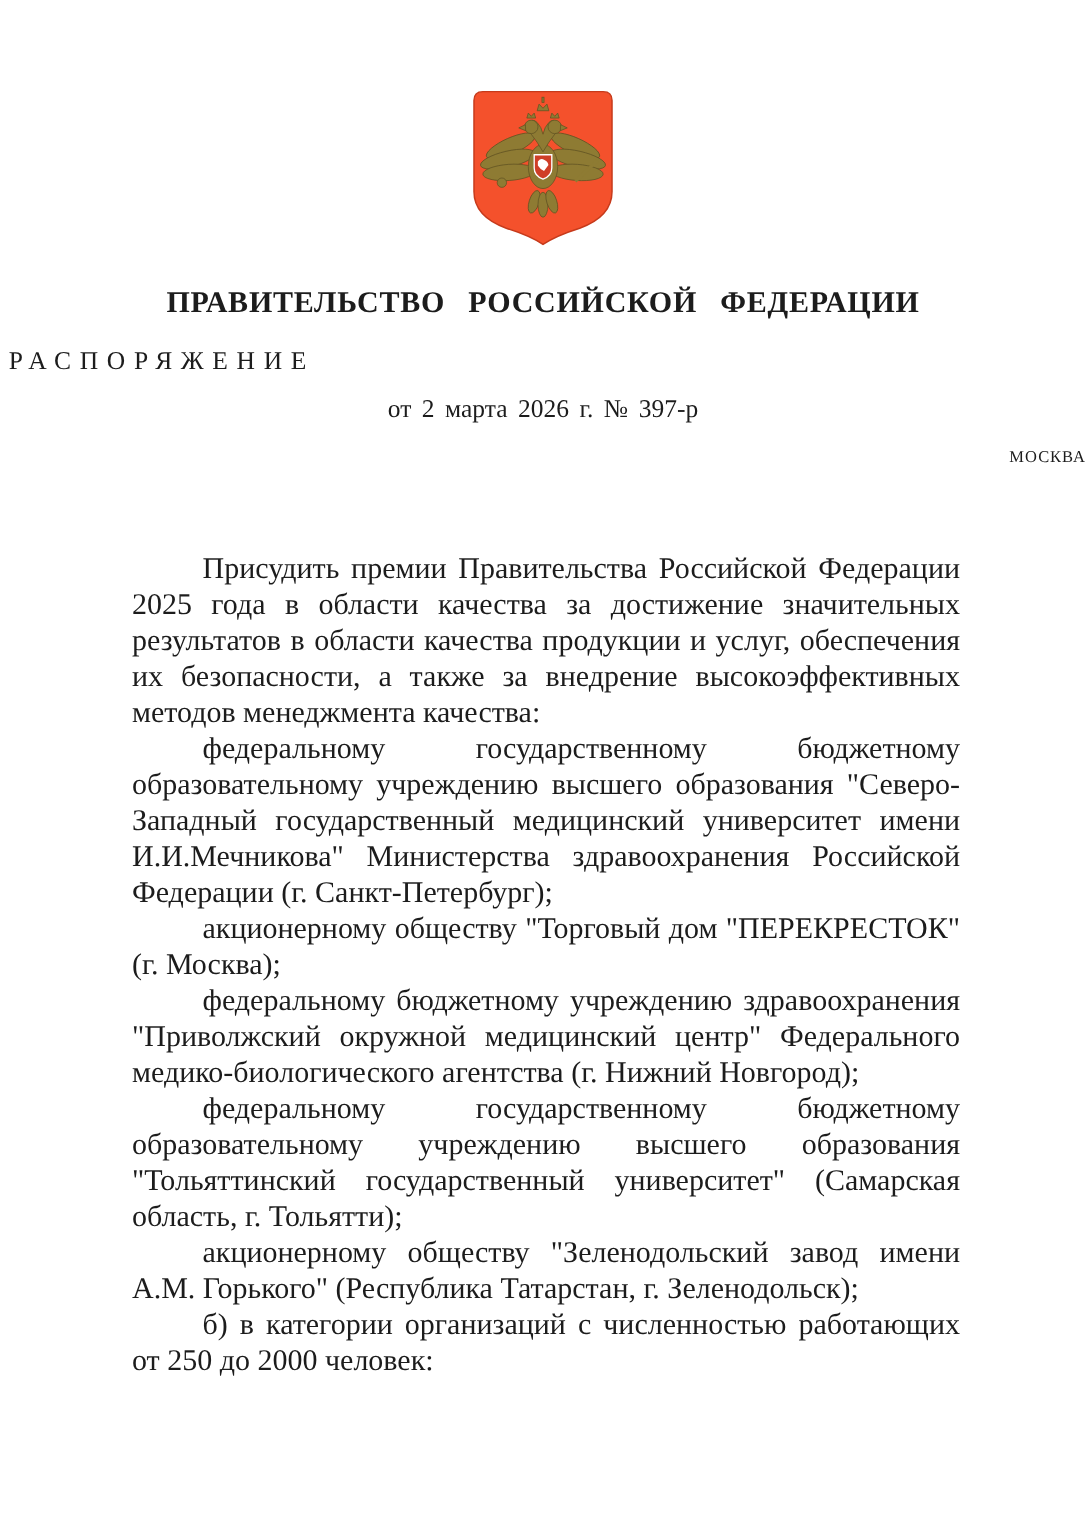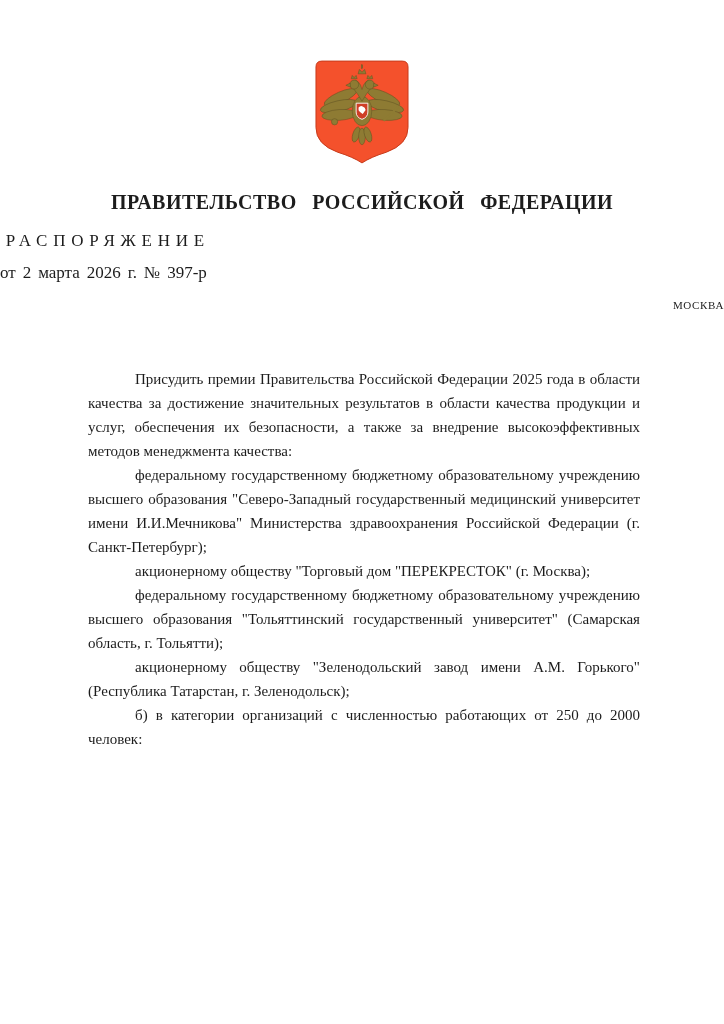--- a/index.html
+++ b/index.html
@@ -30,33 +30,33 @@
   .doc-type {
     margin-top: 17px;
     text-align: left;
     font-size: 17px;
     letter-spacing: 0.34em;
     
     padding-left: 0.34em;
   }
   .date-line {
     margin-top: 12px;
-    text-align: left;
+    text-align: center;
     font-size: 17px;
     word-spacing: 0.16em;
   }
   .city {
     margin-top: 16px;
     text-align: right;
     font-size: 11px;
     letter-spacing: 0.06em;
   }
   .body-text {
     margin: 56px 84px 0 88px;
-    font-size: 15px;
+    font-size: 20px;
     line-height: 24px;
     text-align: justify;
   }
   .body-text p {
     margin: 0;
     text-indent: 47px;
   }
 </style>
 </head>
 <body>
@@ -108,18 +108,19 @@
   <div class="doc-type">РАСПОРЯЖЕНИЕ</div>
 
   <div class="date-line">от 2 марта 2026 г. № 397-р</div>
 
   <div class="city">МОСКВА</div>
 
   <div class="body-text">
     <p>Присудить премии Правительства Российской Федерации 2025 года в области качества за достижение значительных результатов в области качества продукции и услуг, обеспечения их безопасности, а также за внедрение высокоэффективных методов менеджмента качества:</p>
     <p>федеральному государственному бюджетному образовательному учреждению высшего образования "Северо-Западный государственный медицинский университет имени И.И.Мечникова" Министерства здравоохранения Российской Федерации (г. Санкт-Петербург);</p>
     <p>акционерному обществу "Торговый дом "ПЕРЕКРЕСТОК" (г. Москва);</p>
+    <p>федеральному бюджетному учреждению здравоохранения "Приволжский окружной медицинский центр" Федерального медико-биологического агентства (г. Нижний Новгород);</p>
     <p>федеральному государственному бюджетному образовательному учреждению высшего образования "Тольяттинский государственный университет" (Самарская область, г. Тольятти);</p>
     <p>акционерному обществу "Зеленодольский завод имени А.М. Горького" (Республика Татарстан, г. Зеленодольск);</p>
     <p>б) в категории организаций с численностью работающих от 250 до 2000 человек:</p>
   </div>
 
 </div>
 
 </body></html>

